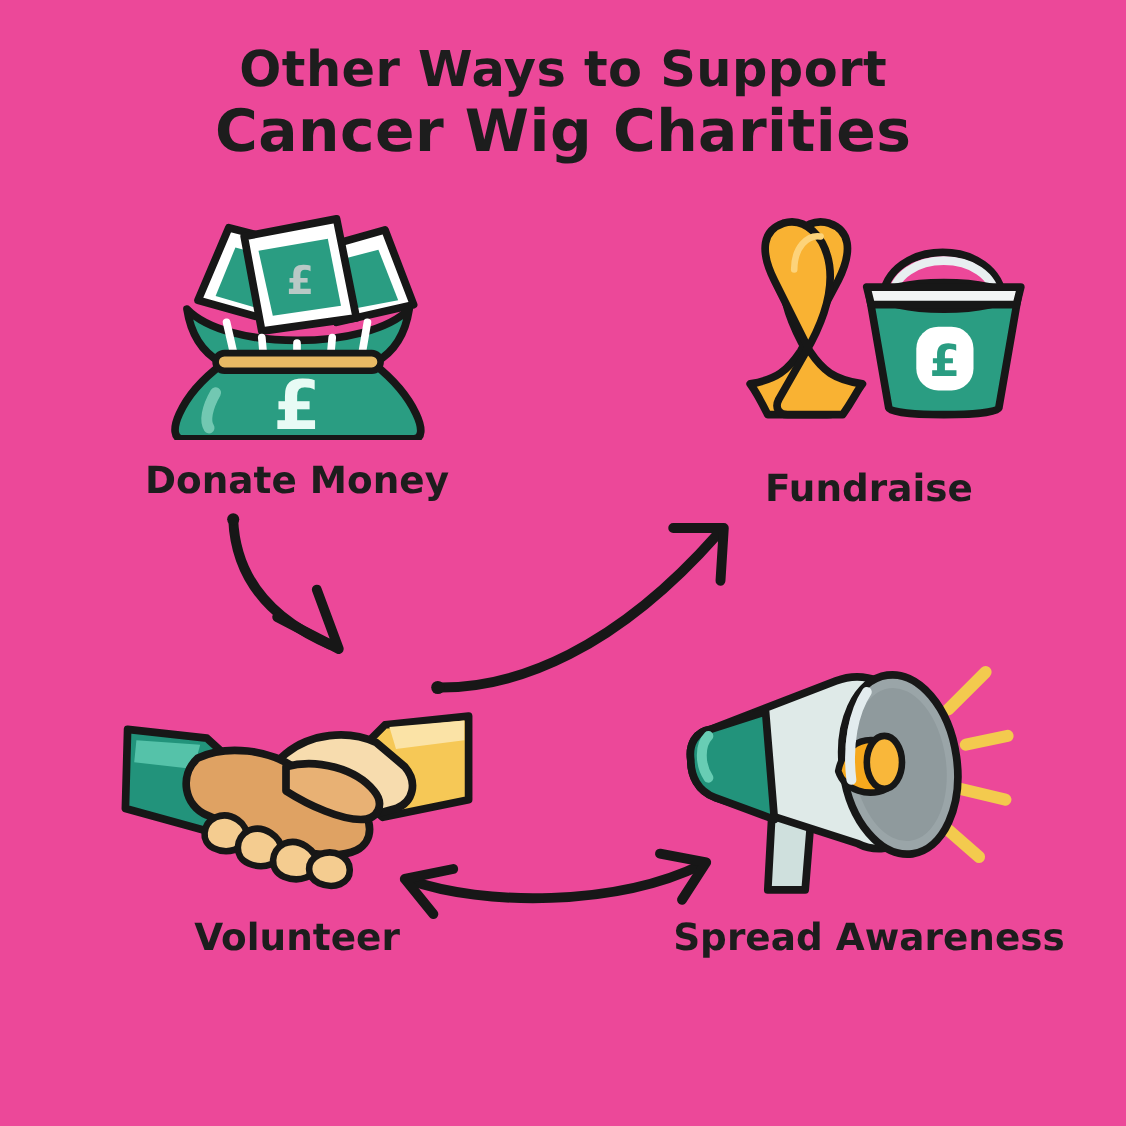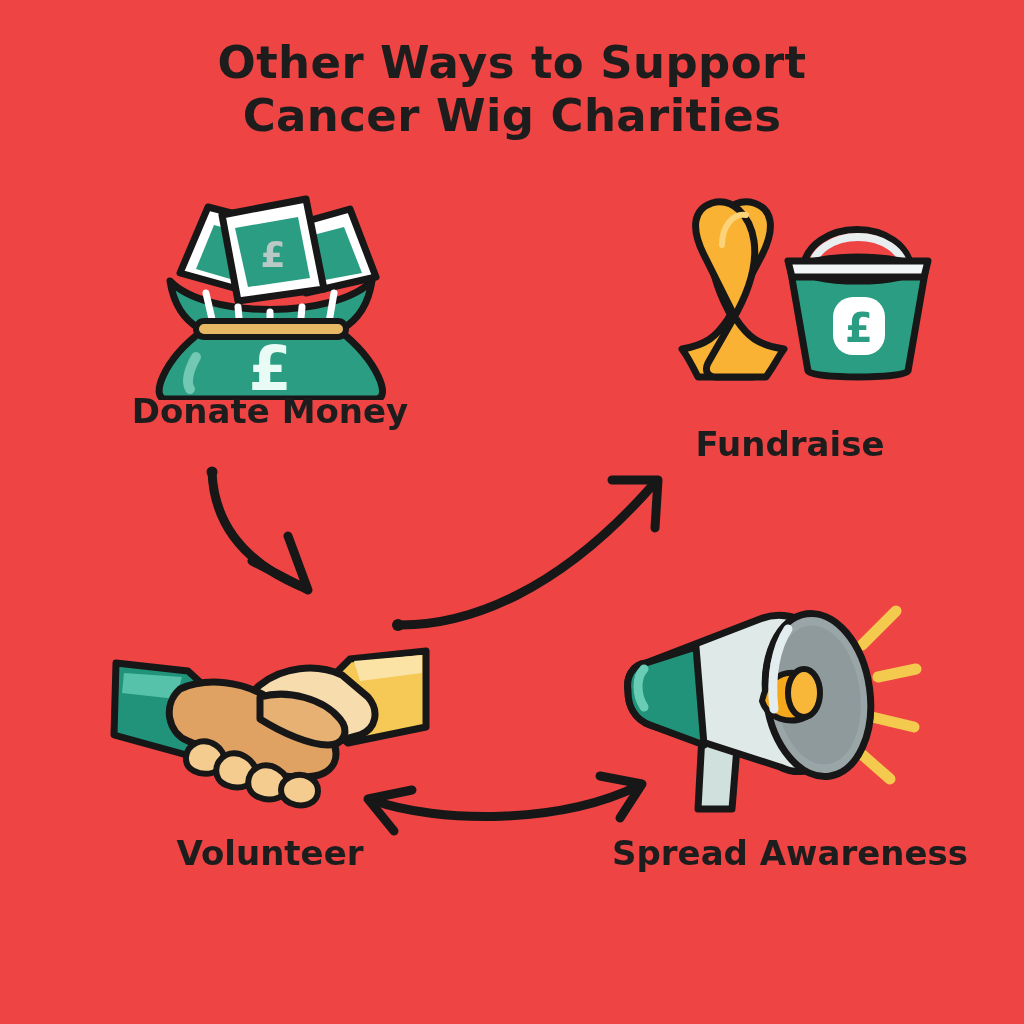--- a/index.html
+++ b/index.html
@@ -10,41 +10,41 @@
   body {
     width: 1024px;
     height: 1024px;
     font-family: "DejaVu Sans", sans-serif;
     overflow: hidden;
   }
   #canvas {
     position: relative;
     width: 1024px;
     height: 1024px;
-    background: #ef4444;
+    background: #ec4899;
   }
 
   
   #title-block {
     position: absolute;
     top: 36px;
     left: 0;
     width: 1024px;
     text-align: center;
     line-height: 1.18;
   }
   .title-line {
     display: block;
     font-family: "DejaVu Sans", sans-serif;
     font-weight: bold;
     font-size: 45px;
     letter-spacing: 0.4px;
     color: #1d1d1d;
   }
-  .title-line.second { font-size: 45px; }
+  .title-line.second { font-size: 53px; }
 
   
   .node {
     position: absolute;
   }
   .node-art {
     position: relative;
   }
   .node-label {
     position: absolute;
@@ -57,21 +57,21 @@
     white-space: nowrap;
     left: 0;
   }
 
   
   #node-donate   { left: 110px; top: 185px; width: 320px; height: 300px; }
   #node-fundraise{ left: 630px; top: 185px; width: 320px; height: 300px; }
   #node-volunteer{ left: 110px; top: 615px; width: 320px; height: 300px; }
   #node-awareness{ left: 610px; top: 585px; width: 360px; height: 330px; }
 
-  #node-donate    .node-label { top: 206px; }
+  #node-donate    .node-label { top: 232px; }
   #node-fundraise .node-label { top: 222px; margin-top: 17px; }
   #node-volunteer .node-label { top: 218px; }
   #node-awareness .node-label { top: 248px; }
 
   
   #arrow-layer {
     position: absolute;
     left: 0; top: 0;
     width: 1024px; height: 1024px;
     pointer-events: none;

